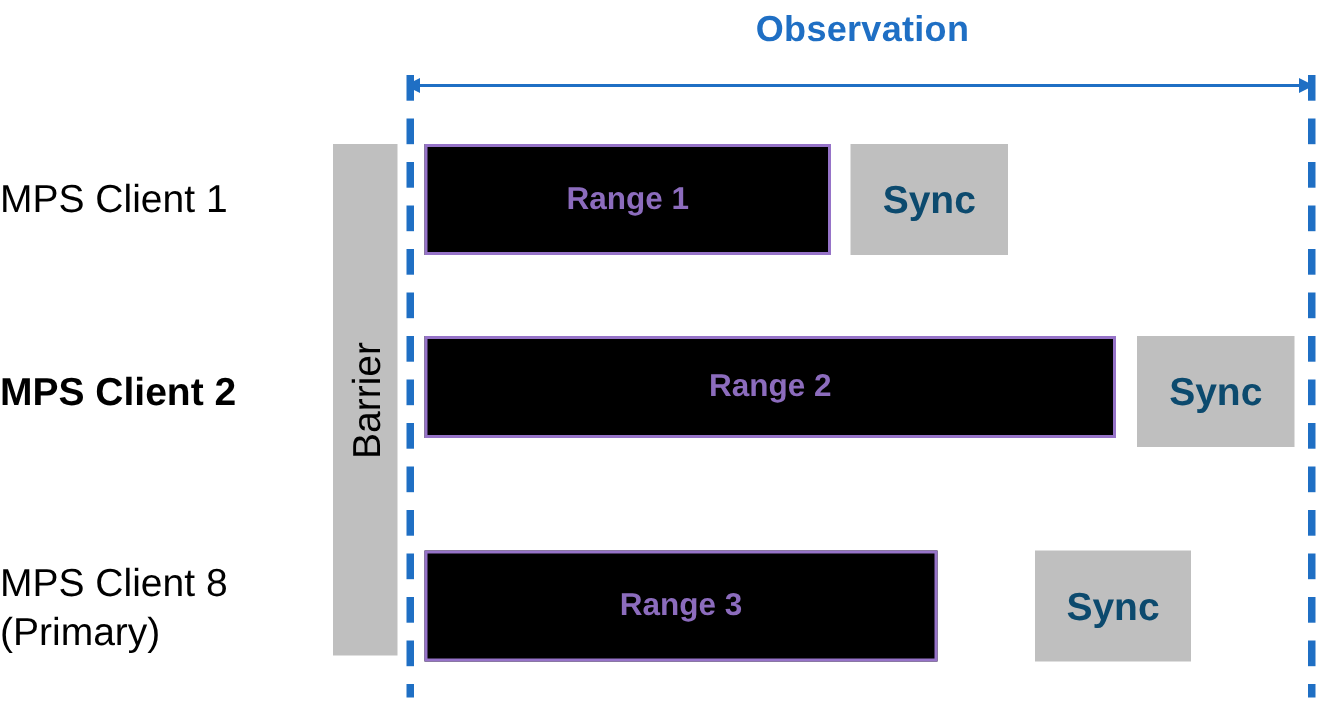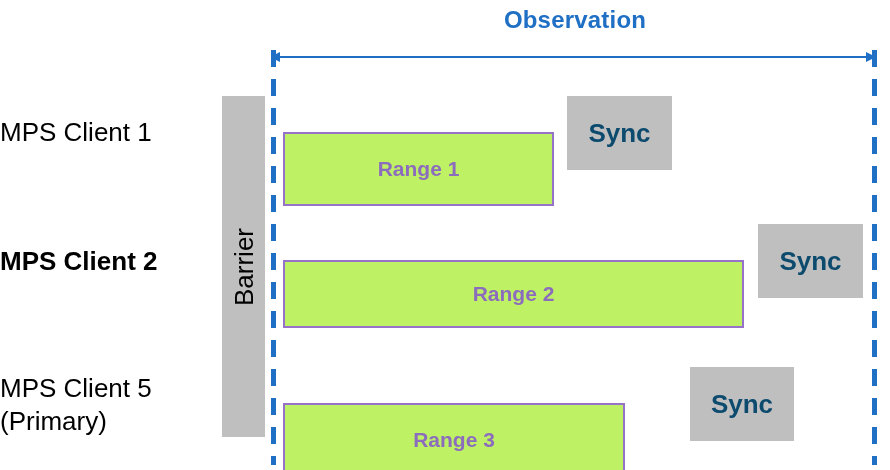--- a/index.html
+++ b/index.html
@@ -87,25 +87,24 @@
     top: 48px;
     width: 598px;
     height: 18px;
   }
 
   
   .range-box {
     position: absolute;
     box-sizing: border-box;
     border: 2px solid #9673c8;
-    background: #bef264;
+    background: #000000;
     display: flex;
     align-items: center;
     justify-content: center;
-    margin-top: 36px;
   }
   .range-label {
     color: #8c6cbd;
     font-size: 21px;
     font-weight: bold;
   }
   #range-1 { left: 283px; top: 96px;  width: 271px; height: 74px; }
   #range-2 { left: 283px; top: 224px; width: 461px; height: 68px; }
   #range-3 { left: 283px; top: 367px; width: 342px; height: 74px; }
 
@@ -147,21 +146,21 @@
 
   <div id="boundary-left" class="boundary"></div>
   <div id="boundary-right" class="boundary"></div>
 
   <div id="barrier">
     <span id="barrier-text">Barrier</span>
   </div>
 
   <div class="client-label" id="label-client1">MPS Client 1</div>
   <div class="client-label" id="label-client2">MPS Client 2</div>
-  <div class="client-label" id="label-client3">MPS Client 5
+  <div class="client-label" id="label-client3">MPS Client 8
 (Primary)</div>
 
   <div class="range-box" id="range-1">
     <span class="range-label">Range 1</span>
   </div>
   <div class="range-box" id="range-2">
     <span class="range-label">Range 2</span>
   </div>
   <div class="range-box" id="range-3">
     <span class="range-label">Range 3</span>

